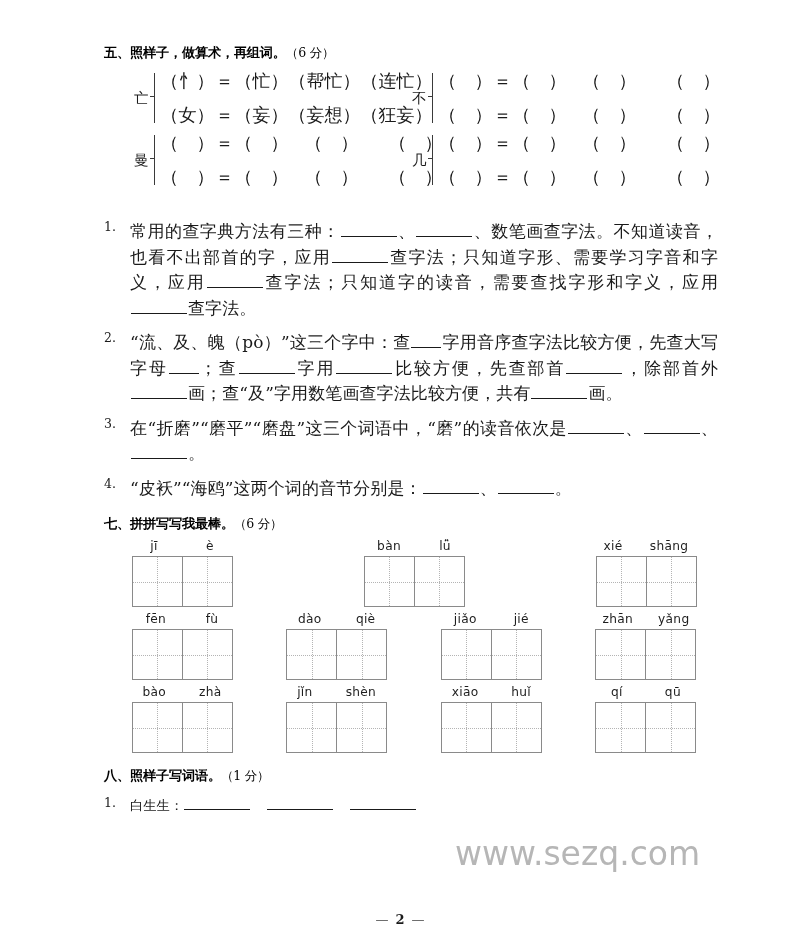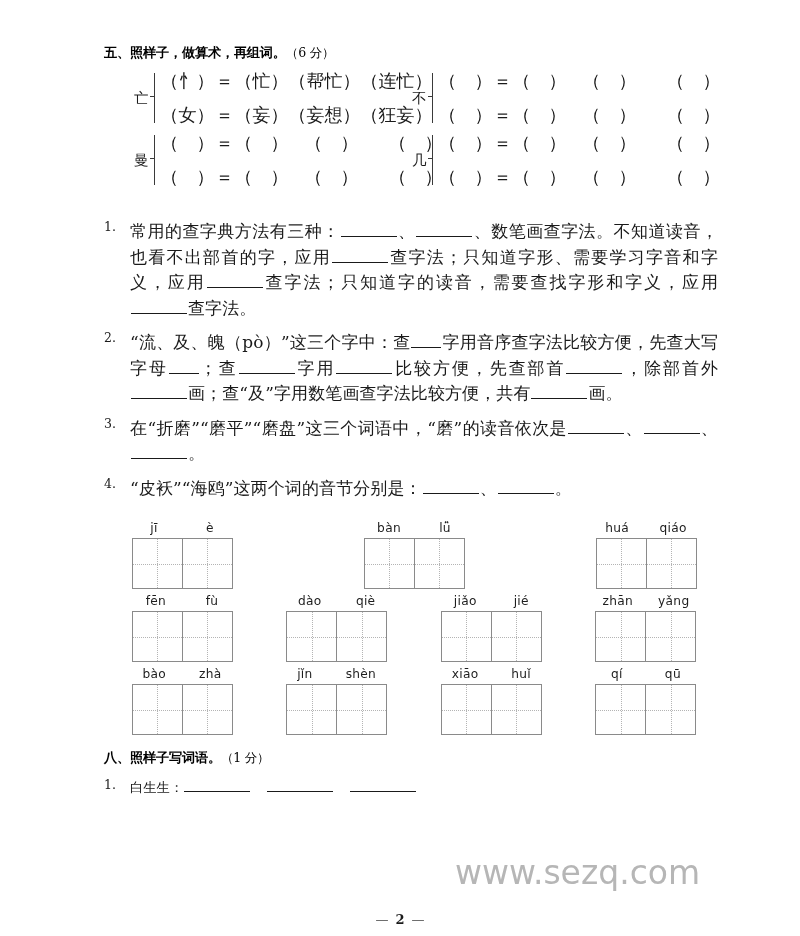--- a/index.html
+++ b/index.html
@@ -187,21 +187,21 @@
     padding-left: 26px;
     margin-top: 10px;
     font-size: 13.3px;
   }
   .s8blanks .blank { margin-right: 16px; }
 
   
   .watermark {
     position: absolute;
     left: 455px;
-    top: 853px;
+    top: 834px;
     font-family: "DejaVu Sans", "Liberation Sans", sans-serif;
     font-size: 33px;
     color: #b6b6b6;
     letter-spacing: 0px;
     white-space: nowrap;
   }
   .footer {
     position: absolute;
     left: 0;
     top: 912px;
@@ -292,20 +292,23 @@
 
       <div class="qitem">
         <span class="qnum">4.</span>
         <div class="qbody"><span>“皮袄”“海鸥”这两个词的音节分别是：</span><span class="blank b-md"></span><span>、</span><span class="blank b-md"></span><span>。</span></div>
       </div>
 
     </div>
 
     <div class="spacer-14"></div>
 
+    <div class="sec-head">
+      <span>七、拼拼写写我最棒。</span><span class="pts">（6 分）</span>
+    </div>
 
     <div class="grid-rows">
 
       <div class="grid-row">
         <div class="grid-cellwrap">
           <div class="pinyin">
               <span>jī</span>
               <span>è</span>
             </div>
           <div class="tzg">
@@ -318,22 +321,22 @@
               <span>bàn</span>
               <span>lǚ</span>
             </div>
           <div class="tzg">
               <div class="cell"></div>
               <div class="cell"></div>
             </div>
         </div>
         <div class="grid-cellwrap">
           <div class="pinyin">
-              <span>huá</span>
-              <span>qiáo</span>
+              <span>xié</span>
+              <span>shāng</span>
             </div>
           <div class="tzg">
               <div class="cell"></div>
               <div class="cell"></div>
             </div>
         </div>
       </div>
 
       <div class="grid-row">
         <div class="grid-cellwrap">

